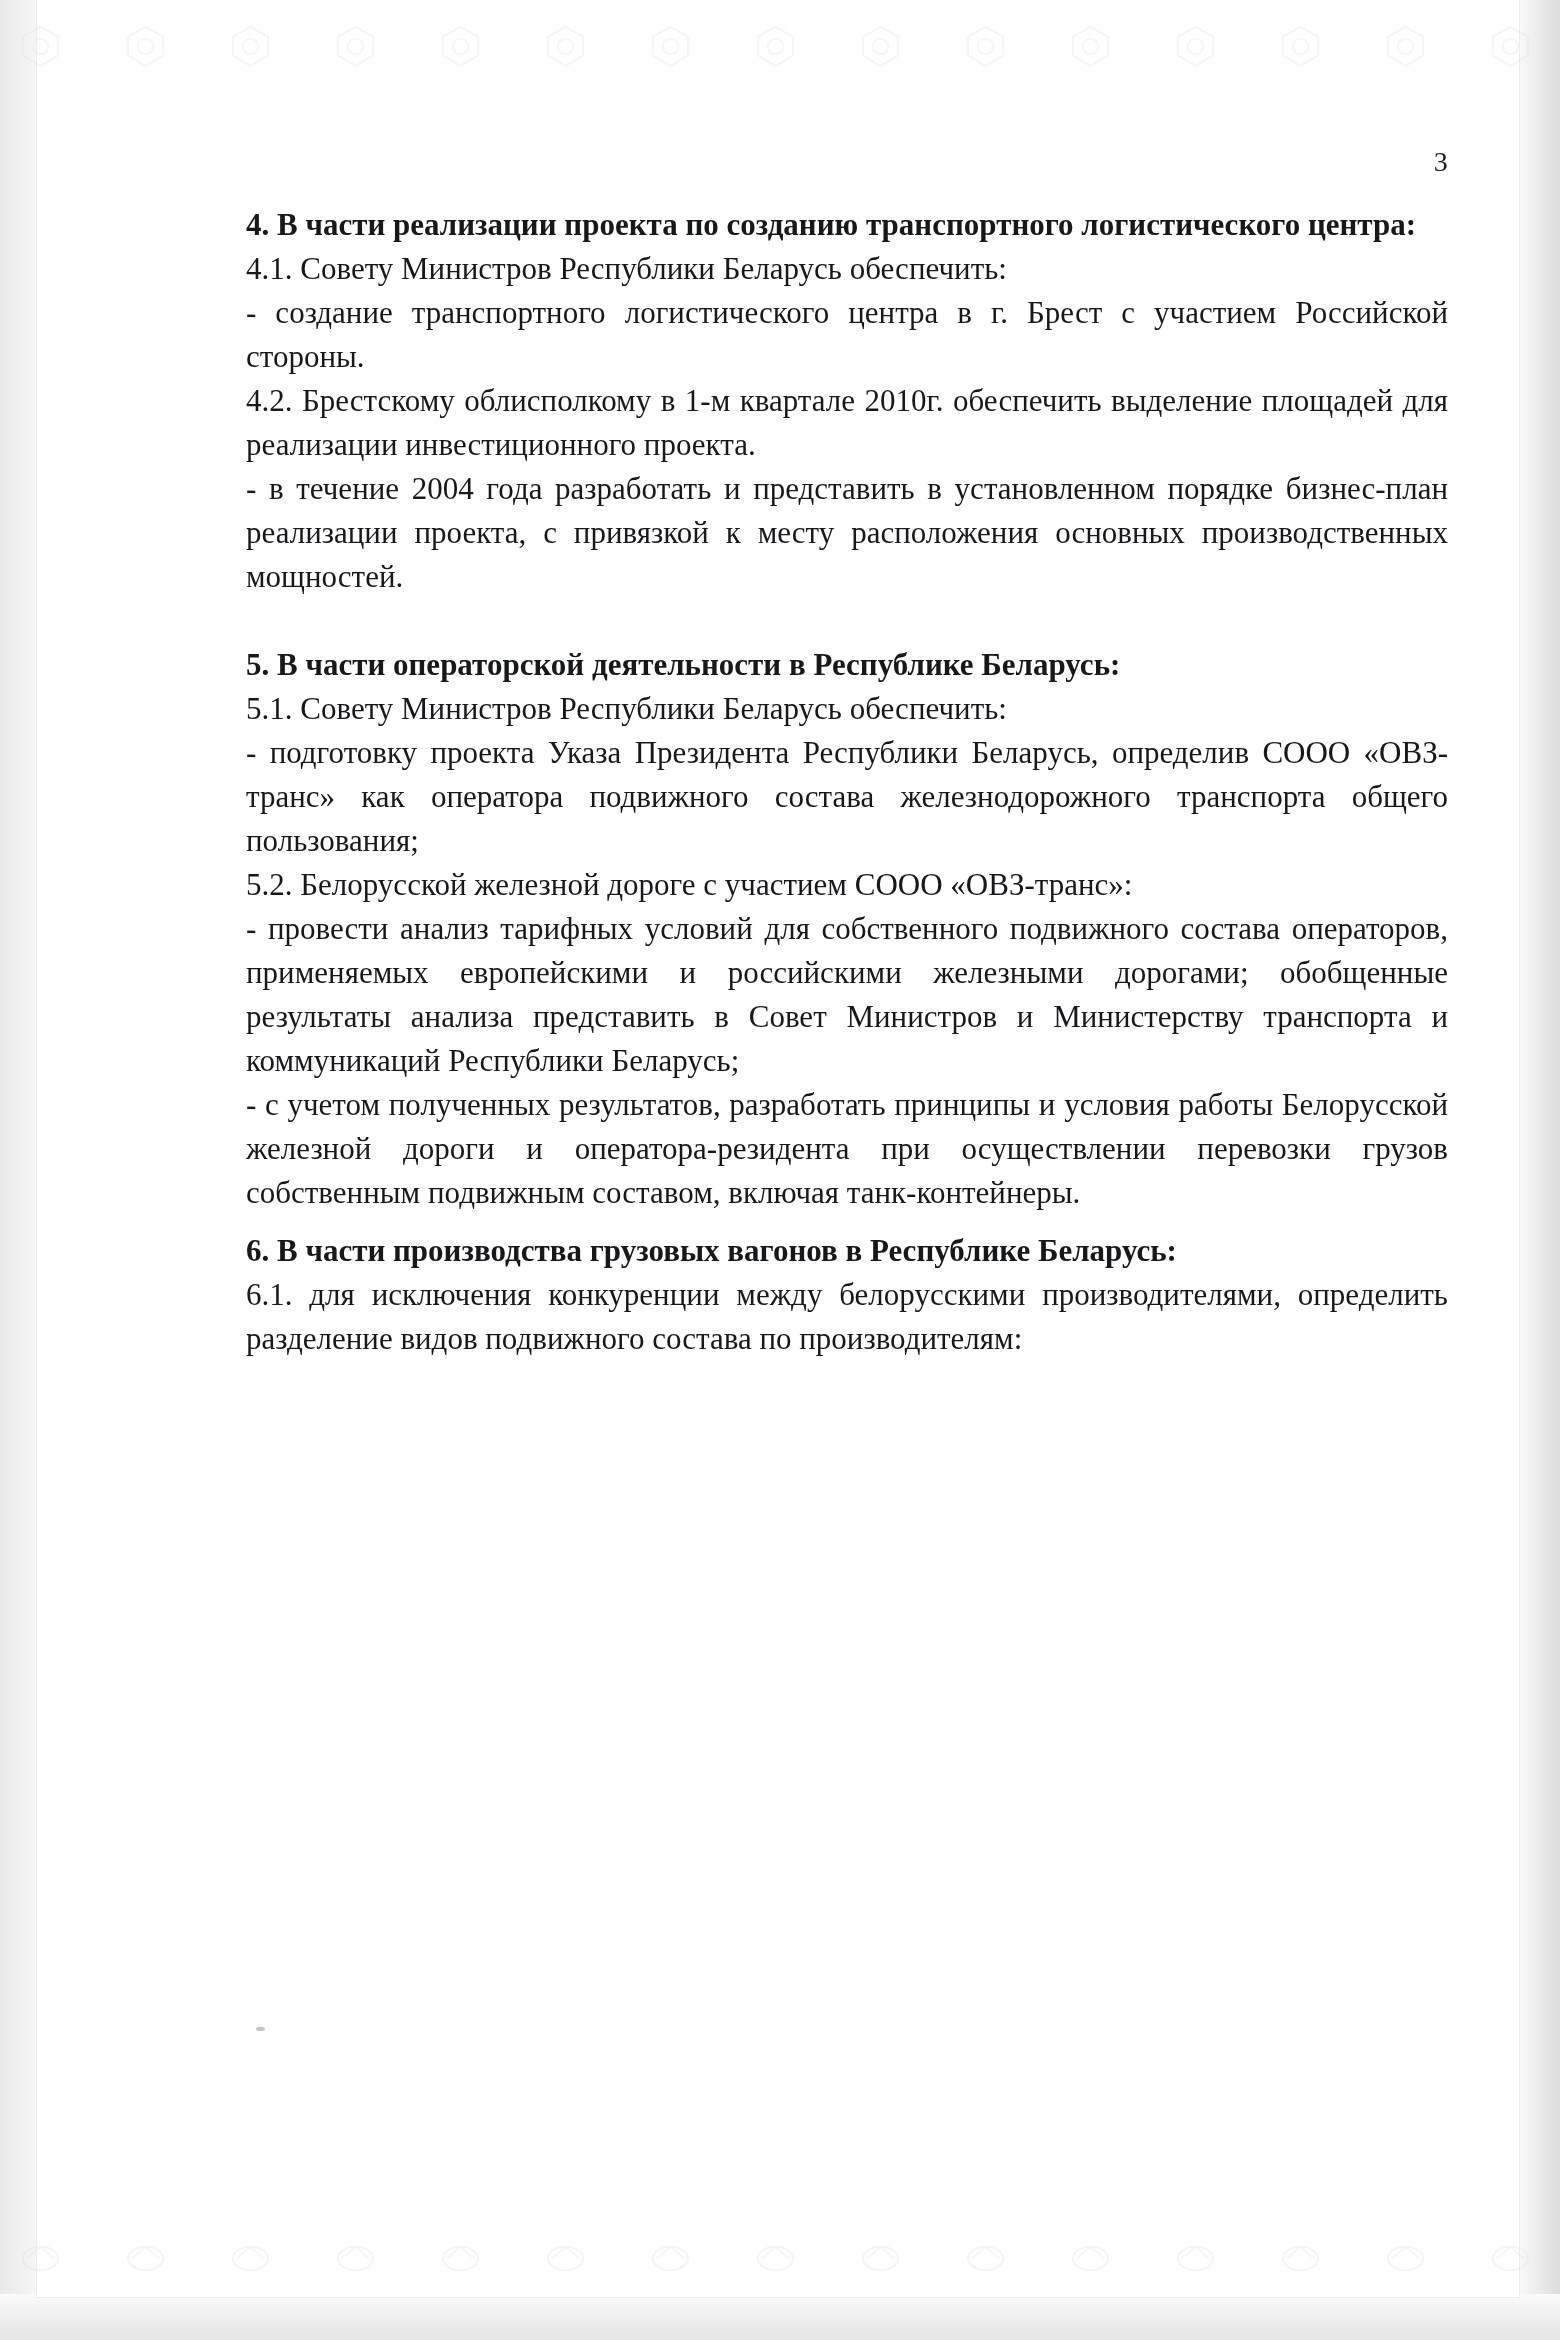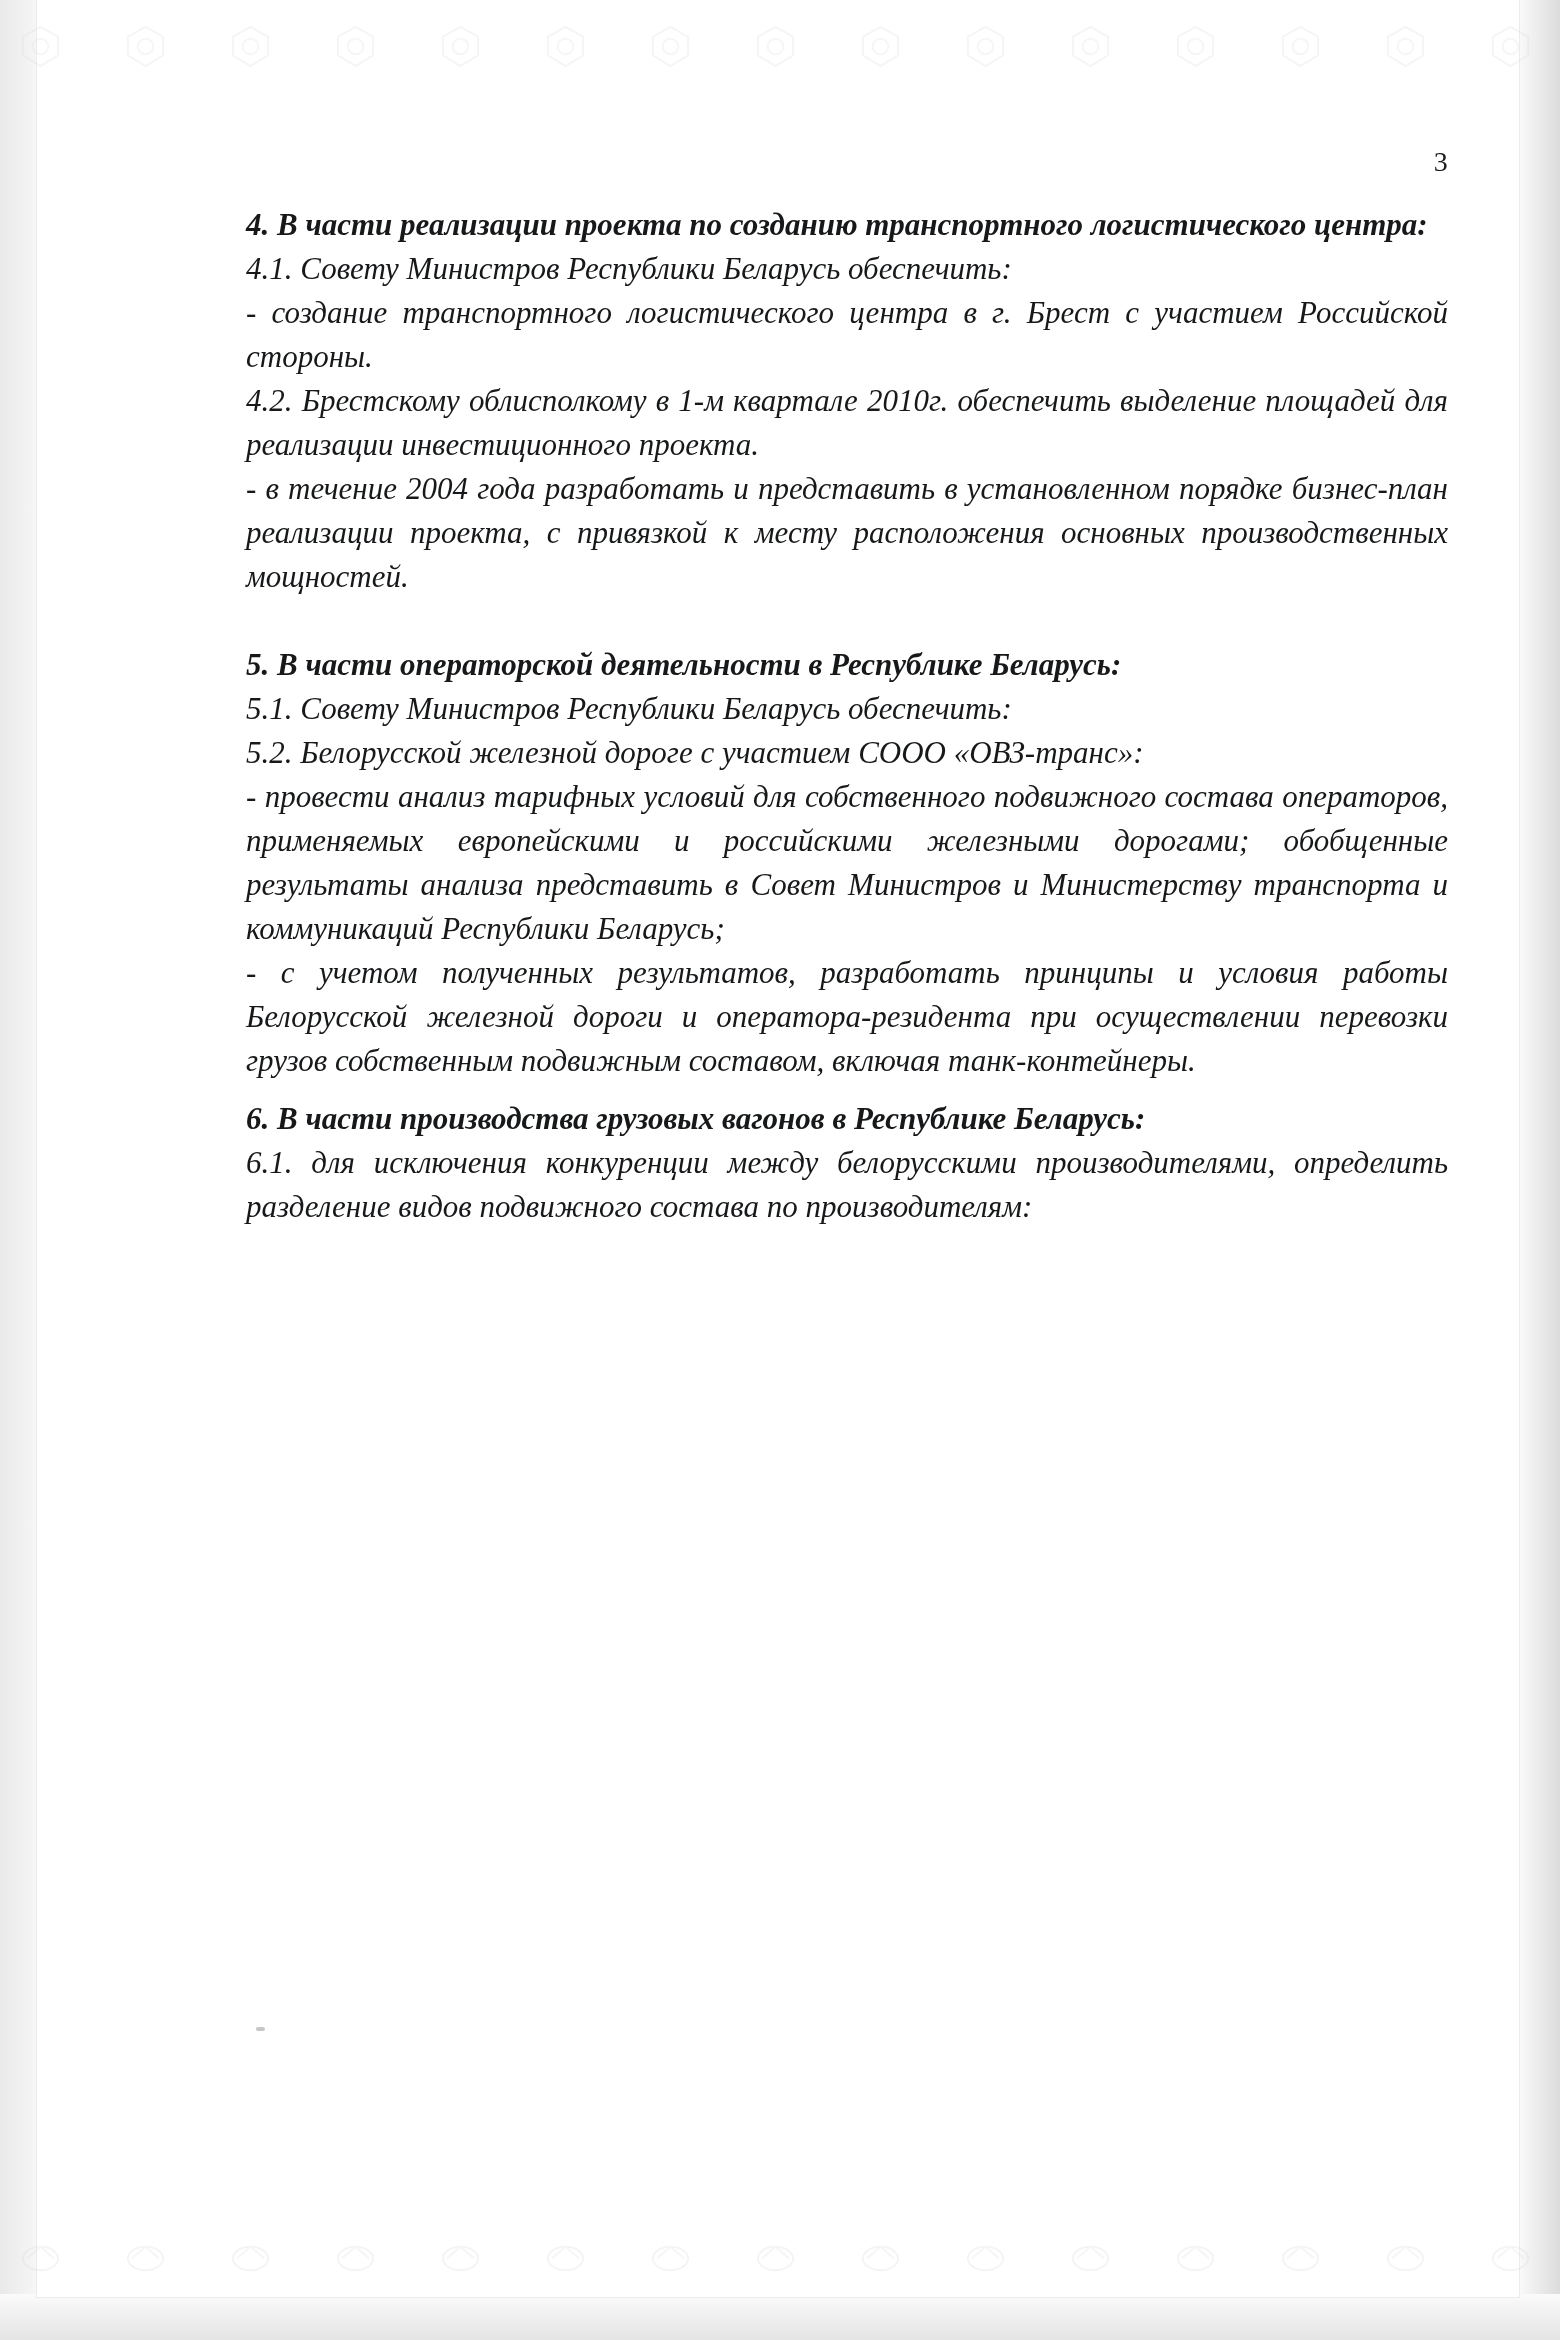--- a/index.html
+++ b/index.html
@@ -96,21 +96,20 @@
     margin-top: 57px;
     font-size: 31px;
     line-height: 44px;
     color: #16181a;
     text-align: justify;
   }
   .p {
     margin: 0;
     text-align: justify;
     text-justify: inter-word;
-    font-style: italic;
   }
   .p.bold {
     font-weight: bold;
   }
   .p.nojust {
     text-align: left;
   }
   .gap-lg { height: 44px; }
   .gap-sm { height: 13.7px; }
 
@@ -346,20 +345,21 @@
 
 
       <p class="p">- в течение 2004 года разработать и представить в установленном порядке бизнес-план реализации проекта, с привязкой к месту расположения основных производственных мощностей.</p>
 
       <div class="gap-lg"></div>
 
       <p class="p bold nojust">5. В части операторской деятельности в Республике Беларусь:</p>
 
       <p class="p nojust">5.1. Совету Министров Республики Беларусь обеспечить:</p>
 
+      <p class="p">- подготовку проекта Указа Президента Республики Беларусь, определив СООО «ОВЗ-транс» как оператора подвижного состава железнодорожного транспорта общего пользования;</p>
 
 
       <p class="p nojust">5.2. Белорусской железной дороге с участием СООО «ОВЗ-транс»:</p>
 
       <p class="p">- провести анализ тарифных условий для собственного подвижного состава операторов, применяемых европейскими и российскими железными дорогами; обобщенные результаты анализа представить в Совет Министров и Министерству транспорта и коммуникаций Республики Беларусь;</p>
 
       <p class="p">- с учетом полученных результатов, разработать принципы и условия работы Белорусской железной дороги и оператора-резидента при осуществлении перевозки грузов собственным подвижным составом, включая танк-контейнеры.</p>
 
       <div class="gap-sm"></div>
 

